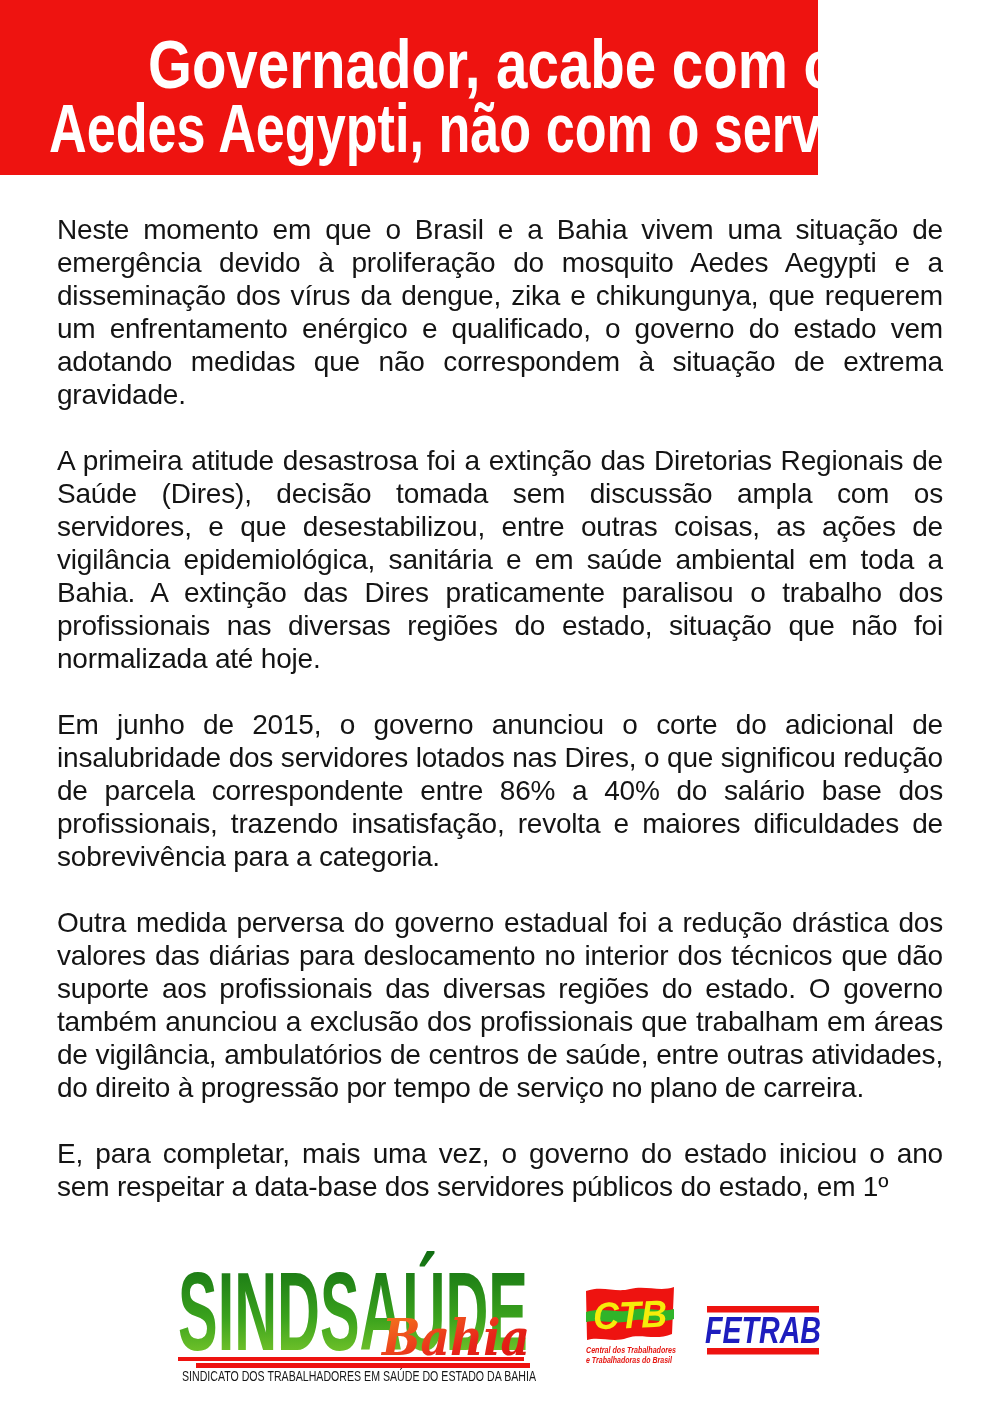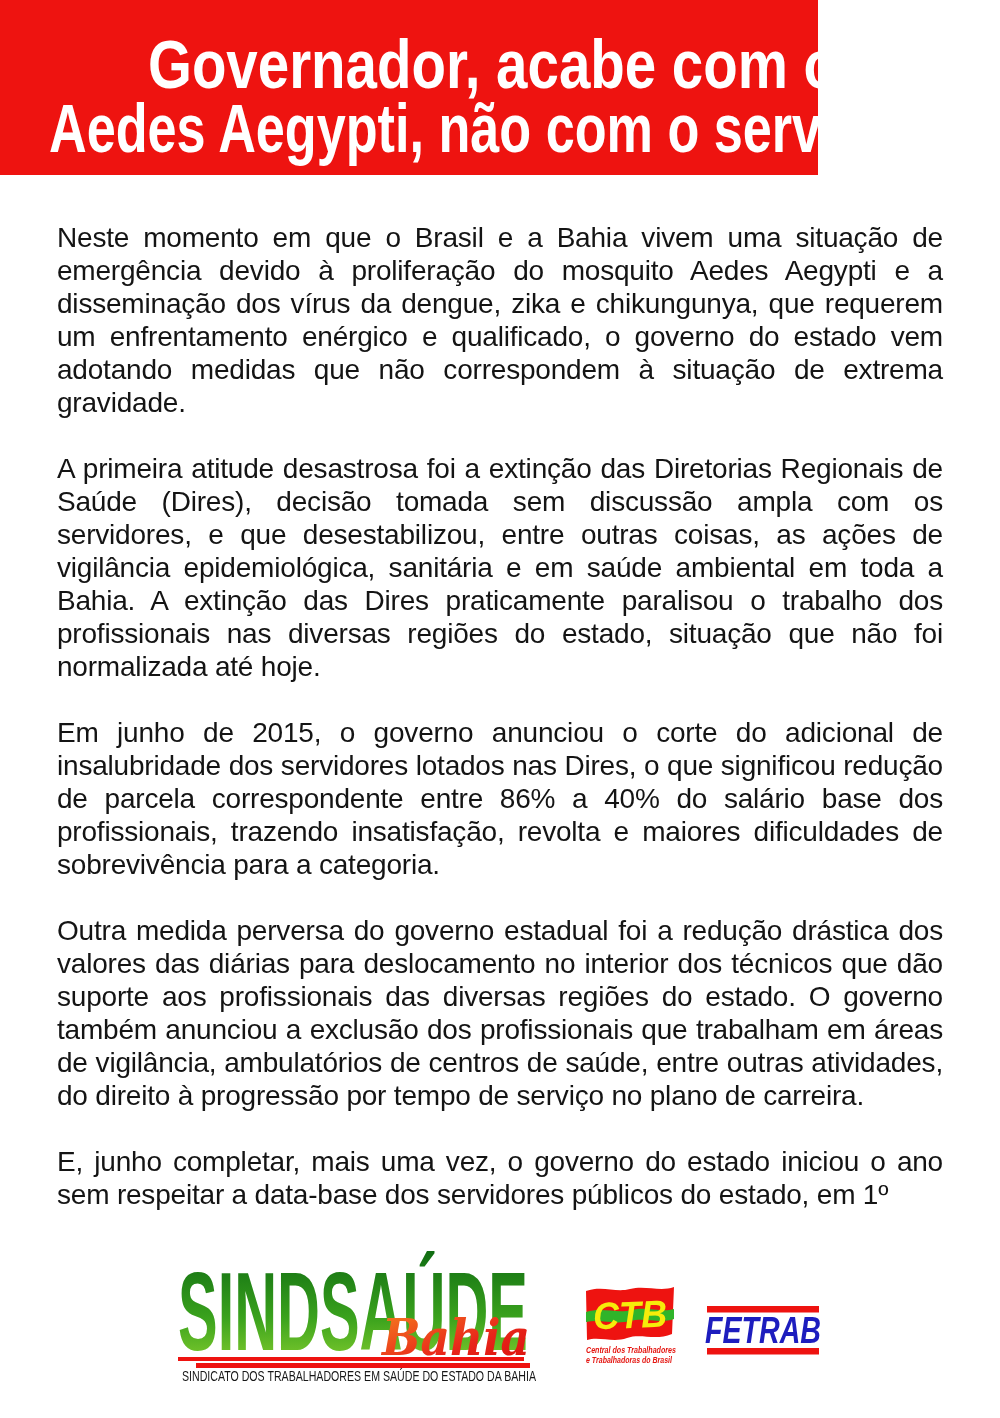--- a/index.html
+++ b/index.html
@@ -11,21 +11,21 @@
   .band{
     position:absolute;top:0;left:0;width:818px;height:175px;background:#ee1310;
   }
   .band svg{display:block;}
   
   .content{
     position:absolute;top:205px;left:57px;width:886px;color:#141414;
   }
   .content p{
     font-size:28px;line-height:33px;letter-spacing:-0.2px;
-    text-align:justify;margin:16px 0 33px 0;
+    text-align:justify;margin:8px 0 33px 0;
   }
   .content p:last-child{margin-bottom:0;}
   
   .logo-svg{position:absolute;overflow:visible;}
   #sind-logo{left:175px;top:1250px;}
   #ctb-logo{left:585px;top:1284px;}
   #fetrab-logo{left:705px;top:1306px;}
 </style>
 </head>
 <body>
@@ -37,21 +37,21 @@
       <text x="493" y="88" text-anchor="middle" textLength="690" lengthAdjust="spacingAndGlyphs" font-family="Liberation Sans, DejaVu Sans, sans-serif" font-weight="bold" font-size="68" fill="#ffffff">Governador, acabe com o</text>
       <text x="493" y="152" text-anchor="middle" textLength="888" lengthAdjust="spacingAndGlyphs" font-family="Liberation Sans, DejaVu Sans, sans-serif" font-weight="bold" font-size="68" fill="#ffffff">Aedes Aegypti, não com o servidor!</text>
     </svg>
   </header>
 
   <main class="content">
     <p>Neste momento em que o Brasil e a Bahia vivem uma situação de emergência devido à proliferação do mosquito Aedes Aegypti e a disseminação dos vírus da dengue, zika e chikungunya, que requerem um enfrentamento enérgico e qualificado, o governo do estado vem adotando medidas que não correspondem à situação de extrema gravidade.</p>
     <p>A primeira atitude desastrosa foi a extinção das Diretorias Regionais de Saúde (Dires), decisão tomada sem discussão ampla com os servidores, e que desestabilizou, entre outras coisas, as ações de vigilância epidemiológica, sanitária e em saúde ambiental em toda a Bahia. A extinção das Dires praticamente paralisou o trabalho dos profissionais nas diversas regiões do estado, situação que não foi normalizada até hoje.</p>
     <p>Em junho de 2015, o governo anunciou o corte do adicional de insalubridade dos servidores lotados nas Dires, o que significou redução de parcela correspondente entre 86% a 40% do salário base dos profissionais, trazendo insatisfação, revolta e maiores dificuldades de sobrevivência para a categoria.</p>
     <p>Outra medida perversa do governo estadual foi a redução drástica dos valores das diárias para deslocamento no interior dos técnicos que dão suporte aos profissionais das diversas regiões do estado. O governo também anunciou a exclusão dos profissionais que trabalham em áreas de vigilância, ambulatórios de centros de saúde, entre outras atividades, do direito à progressão por tempo de serviço no plano de carreira.</p>
-    <p>E, junho completar, mais uma vez, o governo do estado iniciou o ano sem respeitar a data-base dos servidores públicos do estado, em 1º</p>
+    <p>E, para completar, mais uma vez, o governo do estado iniciou o ano sem respeitar a data-base dos servidores públicos do estado, em 1º</p>
   </main>
 
   <svg id="sind-logo" class="logo-svg" width="380" height="140" viewBox="0 0 380 140">
     <defs>
       <linearGradient id="gGreen" x1="0" y1="0" x2="0" y2="1">
         <stop offset="0" stop-color="#0f6b12"></stop>
         <stop offset="0.55" stop-color="#3aa21d"></stop>
         <stop offset="1" stop-color="#8fd431"></stop>
       </linearGradient>
       <linearGradient id="gBahia" x1="0" y1="0" x2="1" y2="1">

